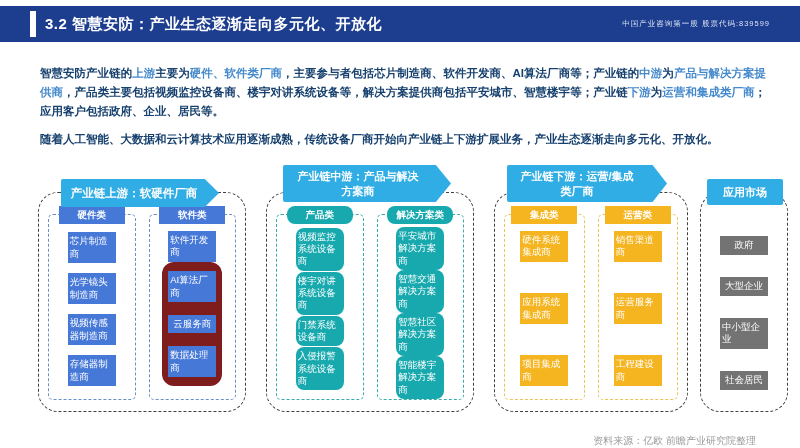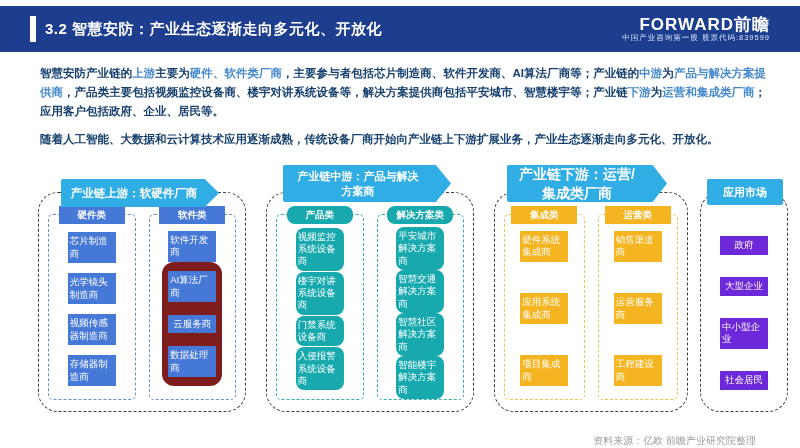--- a/index.html
+++ b/index.html
@@ -3,21 +3,21 @@
 <meta charset="utf-8">
 <style>
   * { margin:0; padding:0; box-sizing:border-box; }
   html,body { width:800px; height:448px; }
   body {
     position:relative; background:#ffffff; overflow:hidden;
     font-family:"Liberation Sans","DejaVu Sans",sans-serif;
   }
   
   .topbar {
-    position:absolute; top:6px; left:0; width:800px; height:46px;
+    position:absolute; top:6px; left:0; width:800px; height:36px;
     background:#1d3d8f; display:flex; align-items:center;
   }
   .accent { width:6px; height:26px; background:#ffffff; margin-left:30px; flex:0 0 auto; }
   .page-title { color:#ffffff; font-size:15px; font-weight:bold; margin-left:9px; letter-spacing:.5px; }
   .logo-wrap { margin-left:auto; margin-right:30px; text-align:right; line-height:1.15; }
   .logo-main { color:#ffffff; font-size:17px; font-weight:bold; letter-spacing:1px; }
   .logo-sub  { color:#dbe3f6; font-size:7.5px; letter-spacing:1px; }
   
   .intro { position:absolute; top:64px; left:40px; width:726px; color:#16406e;
            font-size:11.5px; font-weight:600; line-height:1.65; text-align:justify; }
@@ -29,53 +29,52 @@
   .col1 { left:38px;  width:208px; }
   .col2 { left:266px; width:208px; }
   .col3 { left:494px; width:194px; }
   .col4 { left:700px; width:88px;  }
   .banner { position:absolute; background:#2fade4; color:#fff; font-weight:bold;
             display:flex; align-items:center; justify-content:center; text-align:center;
             z-index:3; border-radius:2px; }
   .banner.arrow { clip-path:polygon(0 0,91% 0,100% 50%,91% 100%,0 100%); }
   .banner.b1 { left:22px; top:-26px; width:158px; height:28px; font-size:11.5px; padding:0 18px 0 6px;margin-top:12px; }
   .banner.b2 { left:16px; top:-28px; width:168px; height:37px; font-size:11px; line-height:1.3; padding:0 28px 0 10px; }
-  .banner.b3 { left:12px; top:-28px; width:160px; height:37px; font-size:14px; line-height:1.3; padding:0 30px 0 10px; }
+  .banner.b3 { left:12px; top:-28px; width:160px; height:37px; font-size:11px; line-height:1.3; padding:0 30px 0 10px; }
   .banner.b4 { left:6px;  top:-14px; width:76px;  height:26px; font-size:11px; }
   .subs { position:absolute; left:9px; right:9px; top:21px; bottom:11px; display:flex; gap:13px; }
   .sub { position:relative; flex:1; border-radius:5px; }
   .sub.d1 { border:1.4px dashed #6a8fc8; }
   .sub.d2 { border:1.4px dashed #3aabab; }
   .sub.d3 { border:1.4px dashed #ecc35a; }
   .sub-title { position:absolute; top:-9px; left:50%; transform:translateX(-50%);
                z-index:2; min-width:66px; height:18px; font-size:10px; font-weight:bold; }
   .sub-items { height:100%; display:flex; flex-direction:column; align-items:center;
                justify-content:space-around; padding:12px 3px 8px; }
   .sub-items.spread { justify-content:space-between; padding:16px 3px 13px; }
   .box { color:#ffffff; text-align:left; font-size:9.5px; line-height:1.3;
          width:48px; min-height:17px; padding:3px 2px; display:flex;
          align-items:center; justify-content:center; flex:0 0 auto; }
   .c1 { background:#4678d8; } .c2 { background:#17a9ae;border-radius:8px; }
-  .c3 { background:#f5b520; } .c4 { background:#6d28d9; }
+  .c3 { background:#f5b520; } .c4 { background:#737373; }
   .pink-group { background:#7f1d1d; border-radius:12px; padding:9px 6px;
                 display:flex; flex-direction:column; gap:13px; align-items:center; }
   .market-items { position:absolute; left:4px; right:4px; top:18px; bottom:10px;
                   display:flex; flex-direction:column; align-items:center;
                   justify-content:space-around; padding-top:14px; }
   
   .source { position:absolute; right:44px; bottom:0; color:#9b9b9b; font-size:10px; }
 </style>
 </head>
 <body>
 
 <header class="topbar">
   <span class="accent"></span>
   <h1 class="page-title">3.2 智慧安防：产业生态逐渐走向多元化、开放化</h1>
   <div class="logo-wrap">
-    <div class="logo-main">FORWARD前瞻</div>
     <div class="logo-sub">中国产业咨询第一股 股票代码:839599</div>
   </div>
 </header>
 
 <section class="intro">
   <p><span>智慧安防产业链的</span><span class="hl">上游</span><span>主要为</span><span class="hl">硬件、软件类厂商</span><span>，主要参与者包括芯片制造商、软件开发商、AI算法厂商等；产业链的</span><span class="hl">中游</span><span>为</span><span class="hl">产品与解决方案提供商</span><span>，产品类主要包括视频监控设备商、楼宇对讲系统设备等，解决方案提供商包括平安城市、智慧楼宇等；产业链</span><span class="hl">下游</span><span>为</span><span class="hl">运营和集成类厂商</span><span>；应用客户包括政府、企业、居民等。</span></p>
   <p>随着人工智能、大数据和云计算技术应用逐渐成熟，传统设备厂商开始向产业链上下游扩展业务，产业生态逐渐走向多元化、开放化。</p>
 </section>
 
 <div class="column col1">

